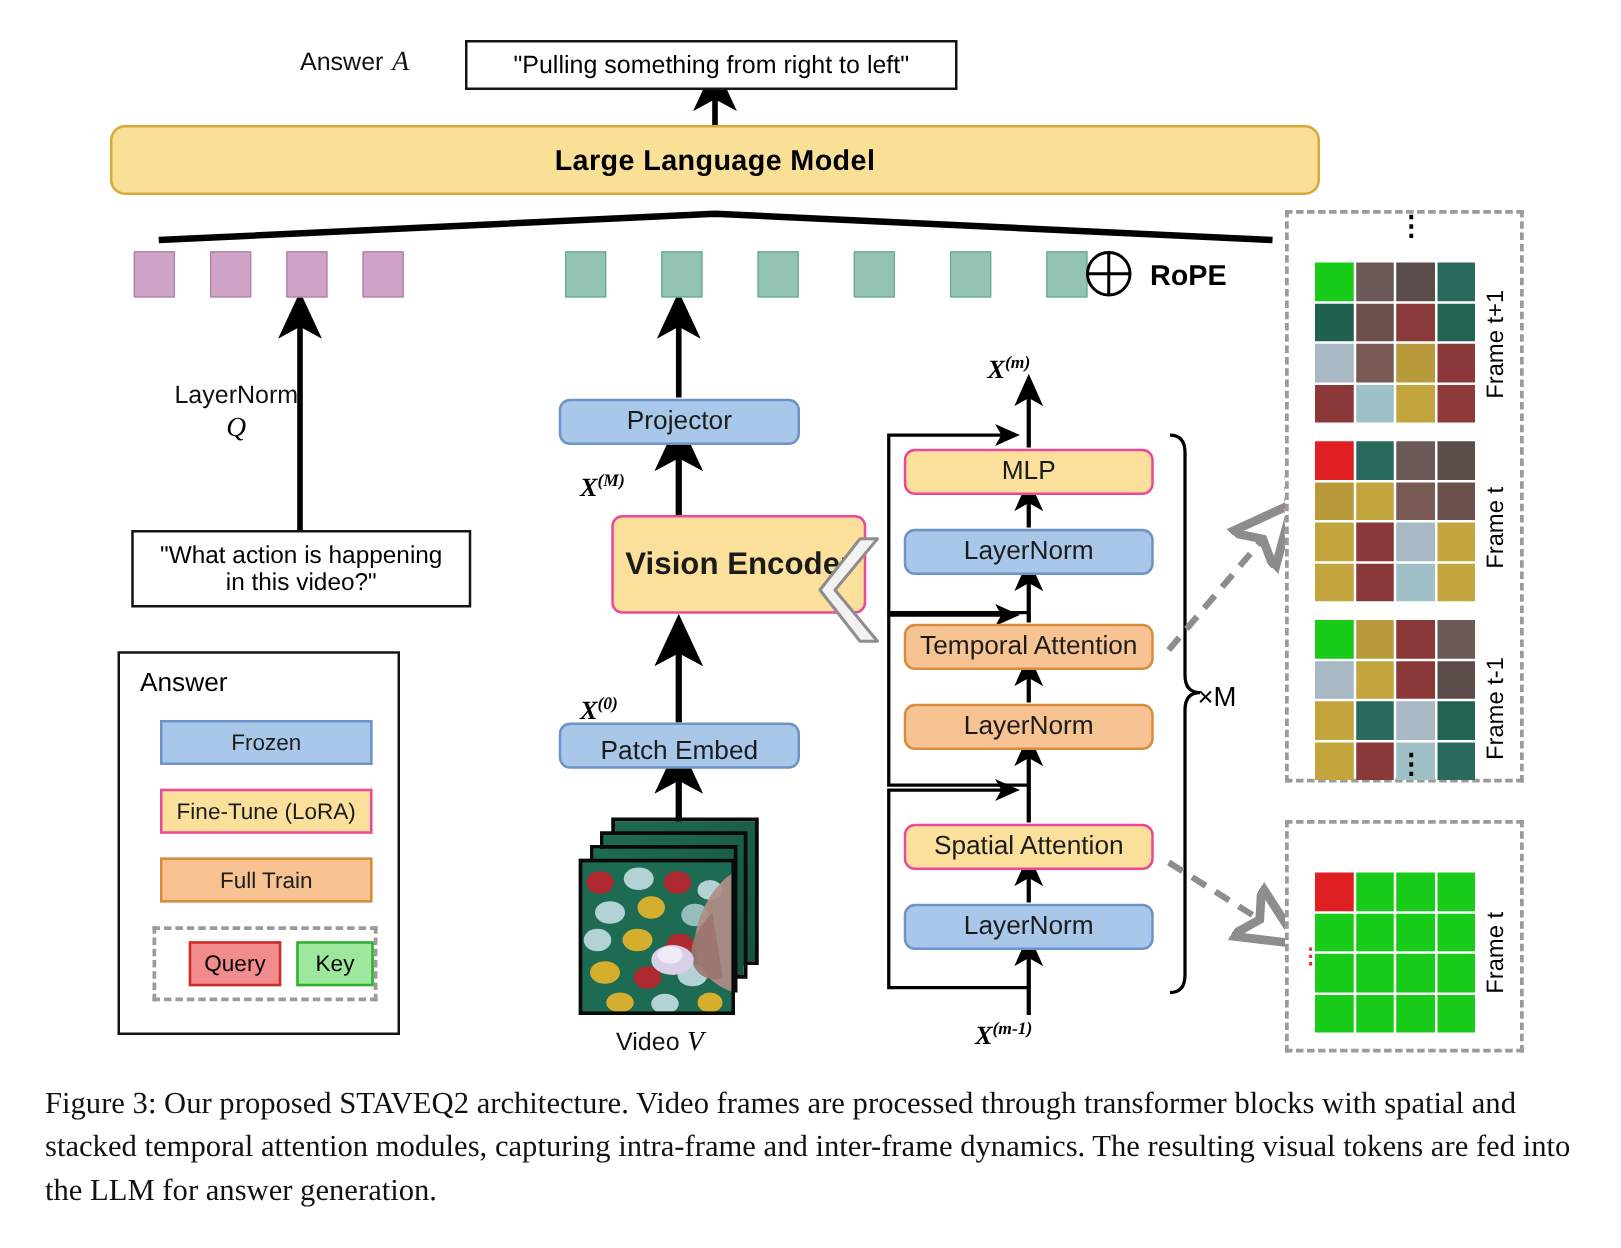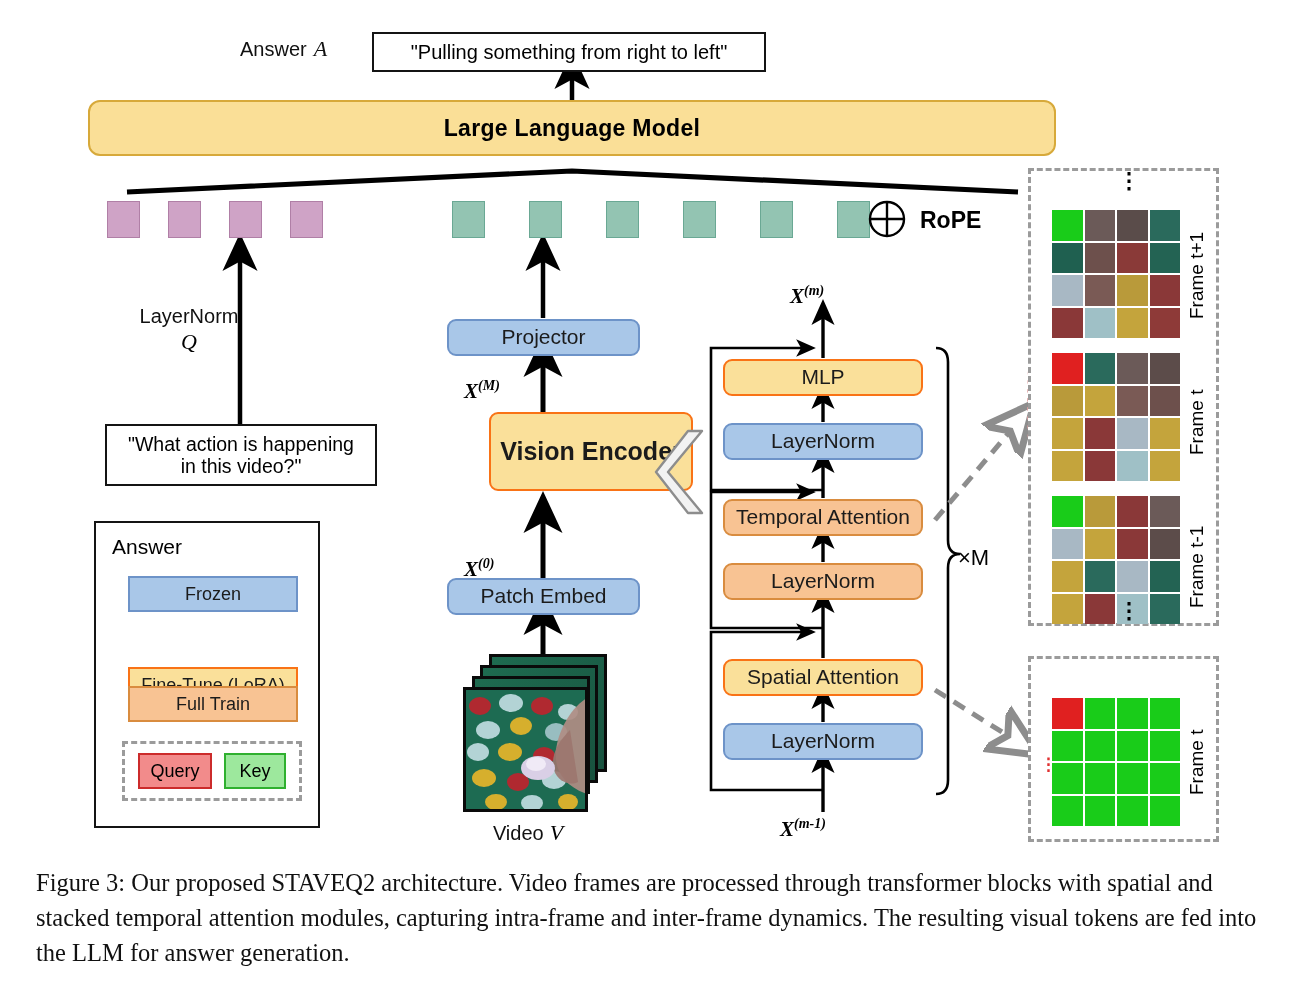--- a/index.html
+++ b/index.html
@@ -7,21 +7,21 @@
   body{width:1297px;height:998px;position:relative;overflow:hidden;
        font-family:"Liberation Sans",sans-serif;color:#000;}
   .fig{position:absolute;left:0;top:0;width:1297px;height:998px;}
   .abs{position:absolute;}
 
   
   .box{box-sizing:border-box;display:flex;align-items:center;justify-content:center;
        text-align:center;line-height:1.15;}
   .rounded{border-radius:9px;}
   .b-blue{background:#a9c7e8;border:2px solid #6d93c8;color:#1b1b1b;}
-  .b-yellow{background:#fae09a;border:2px solid #f97316;color:#1b1b1b;}
+  .b-yellow{background:#fae09a;border:2px solid #ec4899;color:#1b1b1b;}
   .b-orange{background:#f8c393;border:2px solid #d98c3f;color:#1b1b1b;}
   .b-white{background:#ffffff;border:2px solid #141414;color:#000;}
   .b-red{background:#f28b8b;border:2px solid #cc2b2b;color:#000;}
   .b-green{background:#9de89d;border:2px solid #2fb02f;color:#000;}
 
   .llm{background:#fadf97;border:2px solid #d7a93a;border-radius:12px;
        font-weight:bold;font-size:23px;letter-spacing:.3px;}
 
   .label{font-size:20px;color:#111;}
   .mathlbl{font-family:"Liberation Serif",serif;font-style:italic;font-weight:bold;font-size:21px;}
@@ -36,21 +36,21 @@
 
   .rope-txt{font-weight:bold;font-size:23px;}
 
   
   .dashpanel{border:3px dashed #9b9b9b;box-sizing:border-box;background:#fff;}
 
   
   .legend-card{background:#fff;border:2px solid #141414;box-sizing:border-box;}
   .legend-title{font-size:21px;}
   .legend-dash{border:3px dashed #9b9b9b;box-sizing:border-box;display:flex;
-       align-items:center;justify-content:center;gap:12px;}
+       align-items:center;justify-content:flex-end;gap:12px;}
 
   
   .grid4{display:grid;grid-template-columns:repeat(4,1fr);grid-template-rows:repeat(4,1fr);
          gap:2px;box-sizing:border-box;}
   .cellimg{background:#1d5c4a;}
   .cell-q{background:#e02020;}
   .cell-k{background:#19cc19;}
   .frame-lbl{font-size:19px;writing-mode:vertical-rl;text-align:center;
        transform:rotate(180deg);white-space:nowrap;}
   .vdots{font-size:22px;font-weight:bold;letter-spacing:0;line-height:6px;}
@@ -183,21 +183,21 @@
     <span>"What action is happening</span>
     <span>in this video?"</span>
   </div>
 
   <div class="abs legend-card" style="left:94px;top:521px;width:226px;height:307px;">
     <div class="legend-title abs" style="left:16px;top:12px;">Answer</div>
 
     <div class="abs box b-blue" style="left:32px;top:53px;width:170px;height:36px;font-size:18px;">
       <span>Frozen</span>
     </div>
-    <div class="abs box b-yellow" style="left:32px;top:108px;width:170px;height:36px;font-size:18px;margin-top:36px;">
+    <div class="abs box b-yellow" style="left:32px;top:108px;width:170px;height:36px;font-size:18px;">
       <span>Fine-Tune (LoRA)</span>
     </div>
     <div class="abs box b-orange" style="left:32px;top:163px;width:170px;height:36px;font-size:18px;">
       <span>Full Train</span>
     </div>
 
     <div class="abs legend-dash" style="left:26px;top:218px;width:180px;height:60px;">
       <div class="box b-red" style="width:74px;height:36px;font-size:18px;">
         <span>Query</span>
       </div>
@@ -220,21 +220,21 @@
   </div>
 
   <svg class="abs" style="left:658px;top:428px;width:56px;height:88px;">
     <path d="M44,3 L10,44 L44,85 L30,85 L-2,44 L30,3 Z" fill="#f2f2f2" stroke="#8d8d8d" stroke-width="2.4" stroke-linejoin="round"></path>
   </svg>
 
   <div class="abs mathlbl" style="left:464px;top:528px;margin-top:28px;">
     <span>X</span><span class="sup">(0)</span>
   </div>
 
-  <div class="abs box b-blue rounded" style="left:447px;top:578px;width:193px;height:37px;font-size:21px;">
+  <div class="abs box b-blue rounded" style="left:447px;top:578px;width:193px;height:37px;font-size:21px;align-items:flex-end;">
     <span>Patch Embed</span>
   </div>
 
   <div class="abs" style="left:463px;top:654px;width:160px;height:160px;">
     <div class="abs vframe" style="left:26px;top:0px;width:118px;height:118px;
                 background:linear-gradient(135deg,#1e6b50,#18523e);"></div>
     <div class="abs vframe" style="left:17px;top:11px;width:118px;height:118px;
                 background:linear-gradient(135deg,#1e6b50,#18523e);"></div>
     <div class="abs vframe" style="left:9px;top:22px;width:118px;height:118px;
                 background:linear-gradient(135deg,#1e6b50,#18523e);"></div>

